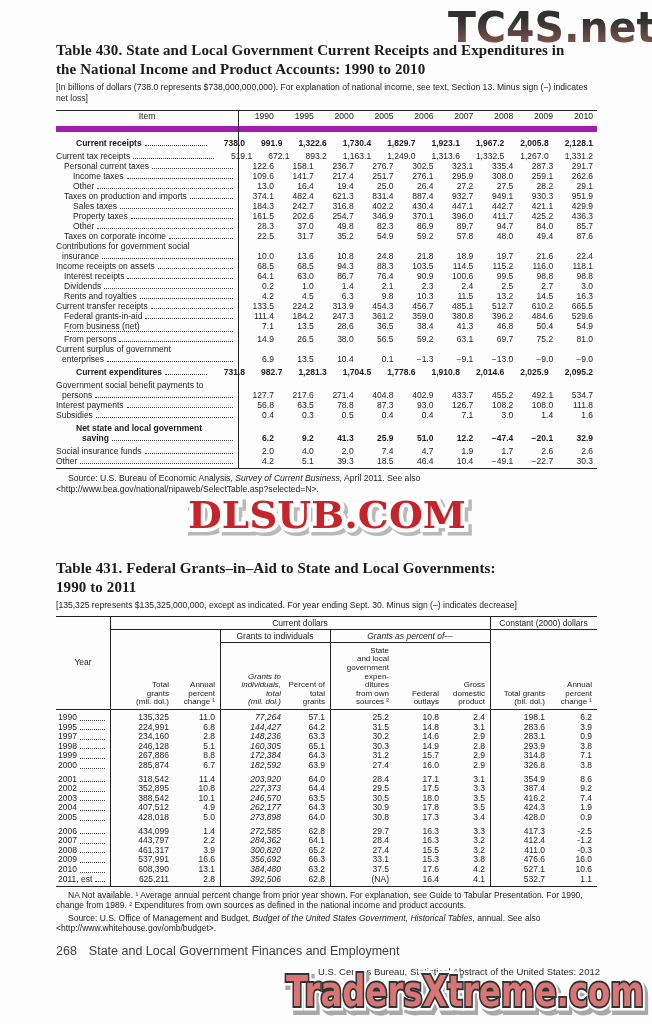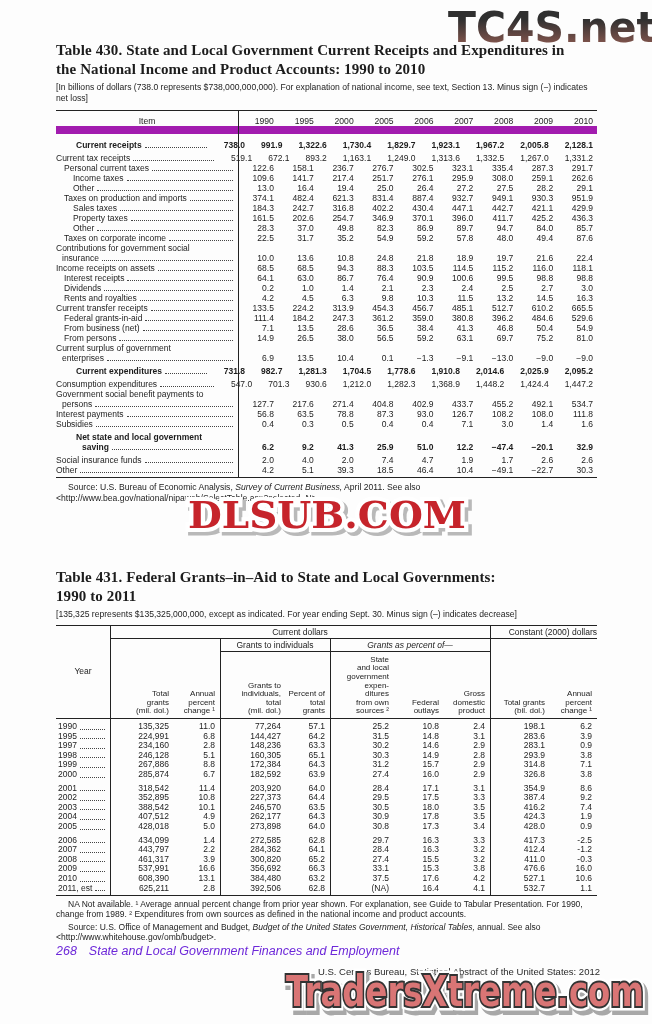--- a/index.html
+++ b/index.html
@@ -8,21 +8,21 @@
   .content{position:absolute;left:56px;top:41px;width:541px;}
 
   
   .tbl-title{font-family:"Liberation Serif","DejaVu Serif",serif;font-weight:bold;
              font-size:15px;line-height:19px;white-space:pre-line;letter-spacing:.1px;}
   .tbl-note{font-size:8.6px;line-height:11px;margin-top:3px;}
 
   
   .t430{position:relative;border-top:1px solid #222;border-bottom:1px solid #222;margin-top:6px;}
   .t430::before{content:'';position:absolute;left:182px;top:0;bottom:0;width:1px;background:#222;}
-  .t430-head{display:flex;border-bottom:8px solid #a21caf;height:15px;align-items:flex-end;font-size:8.6px;}
+  .t430-head{display:flex;border-bottom:6px solid #a21caf;height:15px;align-items:flex-start;font-size:8.6px;}
   .t430-head .ih{width:182px;text-align:center;box-sizing:border-box;}
   .t430-head .yhs{display:flex;flex:1;}
   .t430-head .yh{flex:1;text-align:right;padding-right:4px;box-sizing:border-box;}
   .t430-body{padding:3px 0 2px 0;}
   .row{display:flex;line-height:10px;font-size:8.5px;}
   .row .lbl{width:182px;display:flex;box-sizing:border-box;padding-right:3px;min-width:0;}
   .lbl .txt{white-space:nowrap;}
   .lbl .dots{flex:1;border-bottom:1px dotted #444;margin:0 2px 2px 3px;min-width:0;}
   .row .val{flex:1;text-align:right;padding-right:4px;box-sizing:border-box;}
   .bold{font-weight:bold;}
@@ -34,39 +34,39 @@
   .t431{position:relative;border-top:1px solid #222;border-bottom:1px solid #222;margin-top:5px;font-size:8.5px;}
   .vline{position:absolute;width:1px;background:#222;}
   .vl54{left:54px;top:0;bottom:0;}
   .vl434{left:434px;top:0;bottom:0;}
   .vl164{left:164px;top:13px;bottom:0;}
   .vl274{left:274px;top:13px;bottom:0;}
   .t431-head{position:relative;border-bottom:1px solid #222;}
   .h1,.h2{display:flex;height:13px;align-items:center;}
   .sp{text-align:center;border-bottom:1px solid #222;height:100%;line-height:13px;box-sizing:border-box;}
   .blank{height:100%;box-sizing:border-box;}
-  .w54{width:54px;} .w380{width:380px;} .w107{width:107px;text-align:right;} .w110{width:110px;} .w160{width:160px;font-style:italic;}
+  .w54{width:54px;} .w380{width:380px;} .w107{width:107px;} .w110{width:110px;} .w160{width:160px;font-style:italic;}
   .h3{display:flex;align-items:flex-end;height:64px;padding-bottom:2px;}
   .hc{white-space:pre-line;text-align:right;padding-right:5px;box-sizing:border-box;
       font-size:8px;line-height:8.6px;}
   .year-label{position:absolute;left:0;top:0;width:54px;height:90px;display:flex;
               align-items:center;justify-content:center;}
-  .c0{width:54px;} .c1{width:64px;} .c2{width:46px;} .c3{width:66px;} .c4{width:44px;}
+  .c0{width:54px;} .c1{width:64px;} .c2{width:46px;} .c3{width:66px;font-style:italic;} .c4{width:44px;}
   .c5{width:64px;} .c6{width:50px;} .c7{width:46px;} .c8{width:60px;} .c9{width:47px;}
   .t431-body{padding:3px 0 2px 0;}
   .r431{display:flex;line-height:9.6px;}
   .r431 .yr{width:54px;display:flex;box-sizing:border-box;padding:0 4px 0 2px;min-width:0;}
   .yr .txt{white-space:nowrap;}
   .yr .dots{flex:1;border-bottom:1px dotted #444;margin:0 1px 2px 3px;min-width:0;}
   .r431 .val{text-align:right;padding-right:5px;box-sizing:border-box;}
   .gap{margin-top:4px;}
   .fn{font-size:8.5px;line-height:10px;margin:3px 0 0 0;text-indent:12px;overflow-wrap:anywhere;}
 
   
-  .pagefoot{position:absolute;left:56px;top:944px;font-size:12.5px;color:#6d28d9;font-style:italic;}
+  .pagefoot{position:absolute;left:56px;top:944px;font-size:12.5px;color:#404040;}
   .pagefoot .num{margin-right:12px;}
   .attrib{position:absolute;left:0;top:966px;width:600px;text-align:right;font-size:9.5px;color:#2a2a2a;}
 
   
   .wm{position:absolute;}
   .wm-top{top:0;right:-6px;}
   .wm-mid{left:178px;top:488px;}
   .wm-bot{left:276px;top:962px;}
 </style>
 </head>
@@ -350,21 +350,21 @@
             <div class="val">184.2</div>
             <div class="val">247.3</div>
             <div class="val">361.2</div>
             <div class="val">359.0</div>
             <div class="val">380.8</div>
             <div class="val">396.2</div>
             <div class="val">484.6</div>
             <div class="val">529.6</div>
           </div>
           <div class="row">
-            <div class="lbl" style="padding-left: 8px;">
+            <div class="lbl" style="padding-left: 8px; flex-direction: column;">
               <span class="txt">From business (net)</span>
               <span class="dots"></span>
             </div>
             <div class="val">7.1</div>
             <div class="val">13.5</div>
             <div class="val">28.6</div>
             <div class="val">36.5</div>
             <div class="val">38.4</div>
             <div class="val">41.3</div>
             <div class="val">46.8</div>
@@ -413,35 +413,20 @@
             </div>
             <div class="val">731.8</div>
             <div class="val">982.7</div>
             <div class="val">1,281.3</div>
             <div class="val">1,704.5</div>
             <div class="val">1,778.6</div>
             <div class="val">1,910.8</div>
             <div class="val">2,014.6</div>
             <div class="val">2,025.9</div>
             <div class="val">2,095.2</div>
-          </div>
-          <div class="row mt">
-            <div class="lbl" style="padding-left: 0px;">
-              <span class="txt">Consumption expenditures</span>
-              <span class="dots"></span>
-            </div>
-            <div class="val">547.0</div>
-            <div class="val">701.3</div>
-            <div class="val">930.6</div>
-            <div class="val">1,212.0</div>
-            <div class="val">1,282.3</div>
-            <div class="val">1,368.9</div>
-            <div class="val">1,448.2</div>
-            <div class="val">1,424.4</div>
-            <div class="val">1,447.2</div>
           </div>
           <div class="row line-only">
             <div class="lbl" style="padding-left: 0px;">
               <span class="txt">Government social benefit payments to</span>
             </div>
           </div>
           <div class="row">
             <div class="lbl" style="padding-left: 6px;">
               <span class="txt">persons</span>
               <span class="dots"></span>

